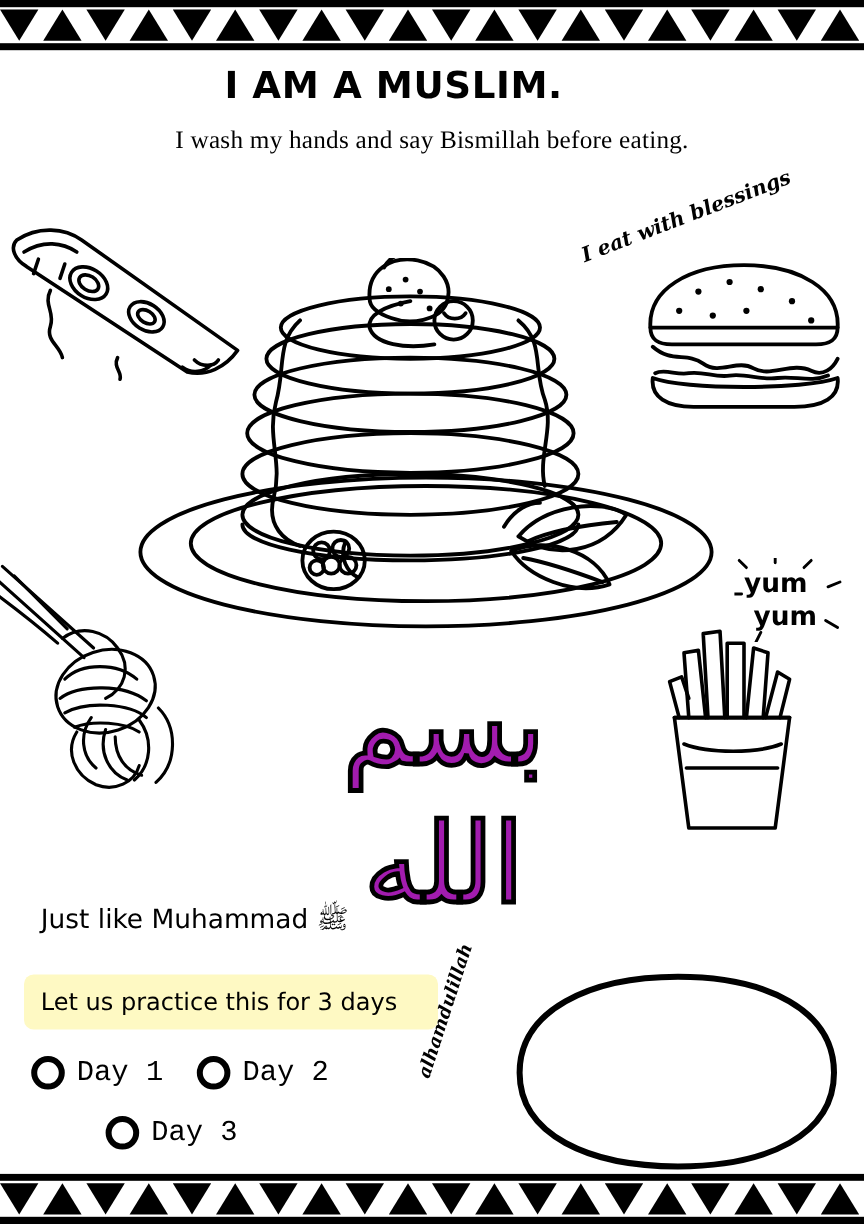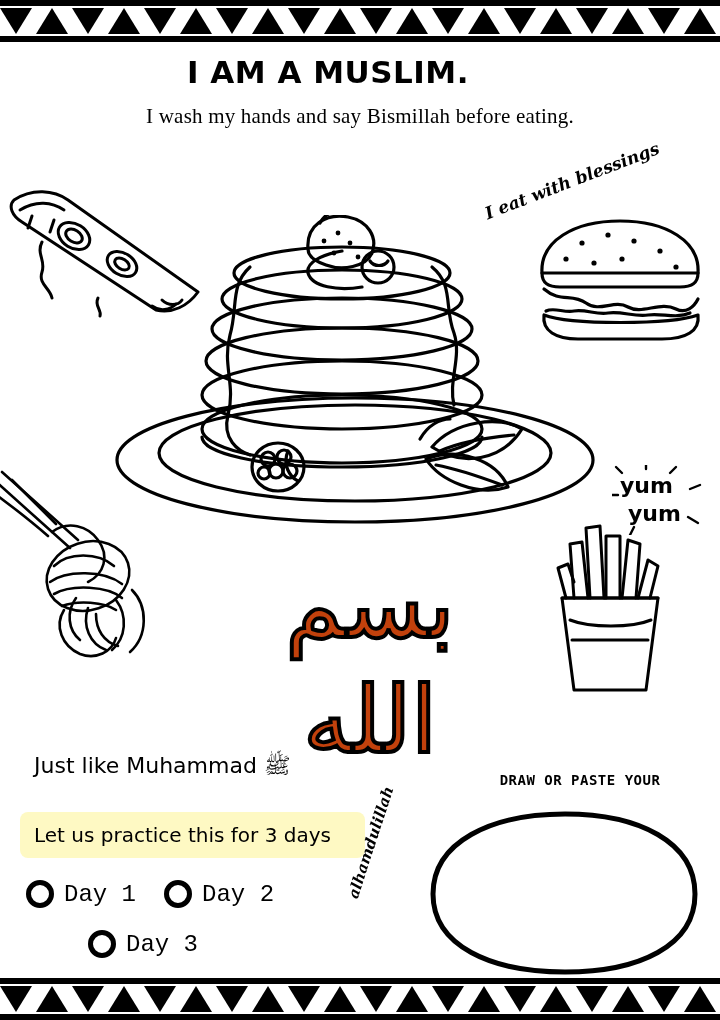--- a/index.html
+++ b/index.html
@@ -73,21 +73,21 @@
   .fries { left: 540px; top: 520px; }
   .yumyum { left: 612px; top: 465px; }
   .bismillah {
     position: absolute;
     left: 205px;
     top: 548px;
     width: 330px;
     text-align: center;
     font-size: 92px;
     font-family: "DejaVu Sans", sans-serif;
-    color: #c2410c;
+    color: #a21caf;
     -webkit-text-stroke: 4px #000;
     line-height: 1.25;
     direction: rtl;
   }
 
   
   .just-like {
     position: absolute;
     left: 34px;
     top: 752px;
@@ -369,21 +369,20 @@
 </div>
 
 <div class="day-row row2">
   <div class="day-item">
     <div class="day-circle"></div>
     <div class="day-label">Day 3</div>
   </div>
 </div>
 
 <div class="draw-label">
-  <div>Draw or paste your</div>
 </div>
 
 <div class="alhamdulillah">alhamdulillah</div>
 
 <div class="draw-oval">
   <svg width="278" height="170" viewBox="0 0 278 170" xmlns="http://www.w3.org/2000/svg">
     <path d="M8 86 C8 34 66 6 140 6 C214 6 270 34 270 86 C270 138 214 164 140 164 C66 164 8 138 8 86 Z" fill="none" stroke="#000" stroke-width="5" stroke-linecap="round"></path>
   </svg>
 </div>
 

